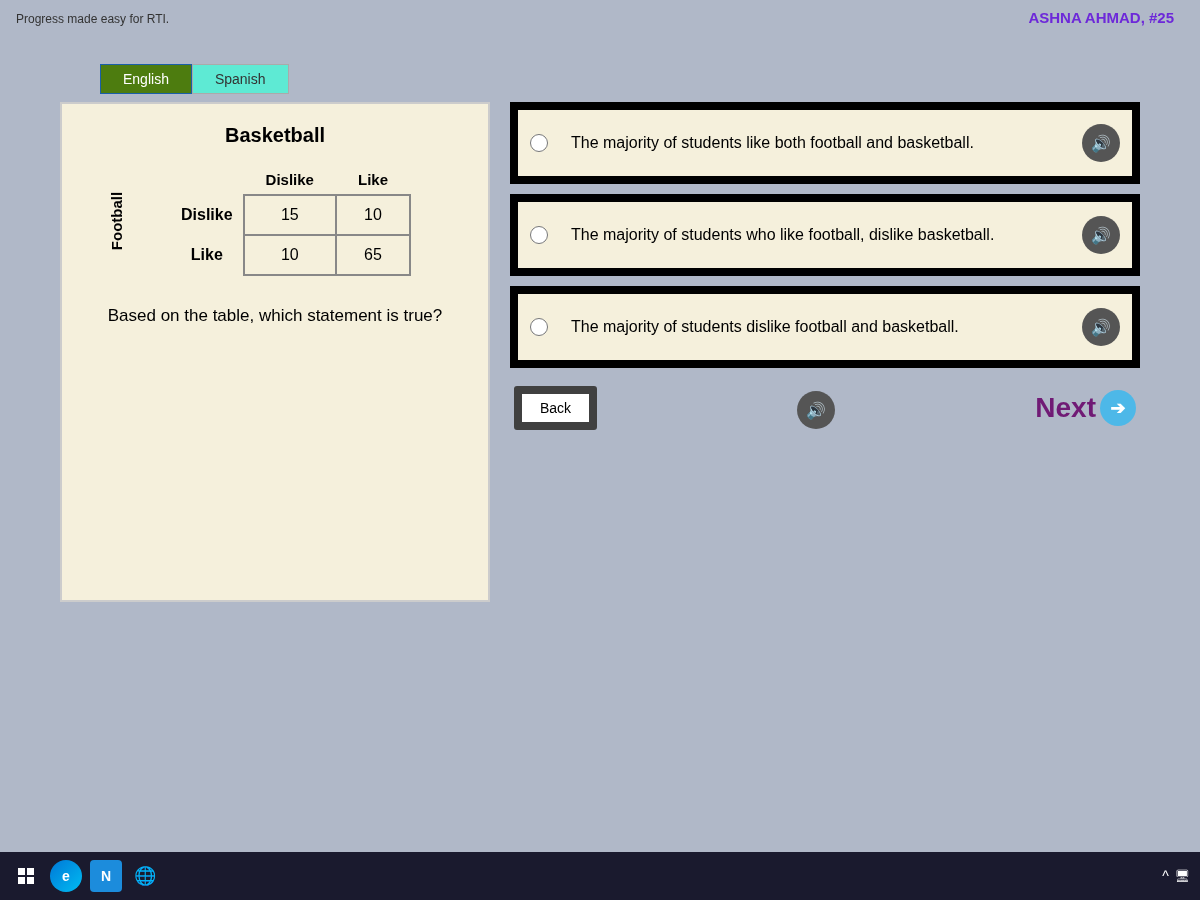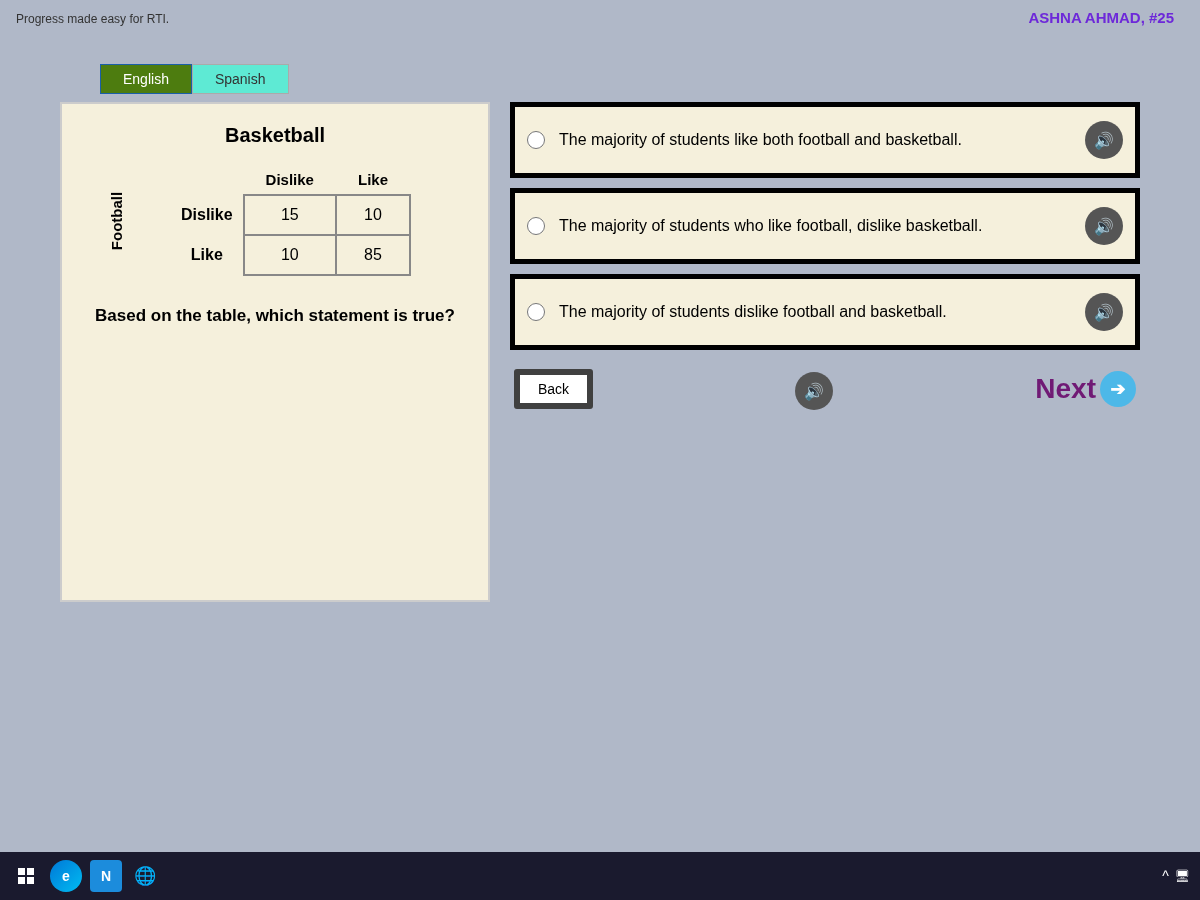--- a/index.html
+++ b/index.html
@@ -131,39 +131,38 @@
       font-size: 15px;
       text-align: right;
       padding-right: 10px !important;
     }
 
     .question-text {
       margin-top: 28px;
       font-size: 17px;
       text-align: center;
       line-height: 1.4;
-      font-weight: bold;
     }
 
     
     .right-panel {
       flex: 1;
       display: flex;
       flex-direction: column;
       gap: 10px;
       padding-top: 0;
     }
 
     .answer-option {
       display: flex;
       align-items: center;
       background: #f5f0dc;
-      border: 5px solid #000000;
+      border: 8px solid #000000;
       padding: 14px 12px;
-      gap: 14px;
+      gap: 23px;
       cursor: pointer;
     }
 
     .answer-option input[type="radio"] {
       width: 18px;
       height: 18px;
       flex-shrink: 0;
       cursor: pointer;
       accent-color: #333;
     }
@@ -192,21 +191,21 @@
     .bottom-controls {
       display: flex;
       align-items: center;
       justify-content: space-between;
       margin-top: 8px;
       padding: 0 4px;
     }
 
     .back-btn {
       background: white;
-      border: 6px solid #404040;
+      border: 8px solid #404040;
       padding: 6px 18px;
       font-size: 14px;
       cursor: pointer;
       border-radius: 3px;
     }
 
     .next-btn {
       font-size: 28px;
       font-weight: bold;
       color: #4db8e8;
@@ -328,21 +327,21 @@
         </thead>
         <tbody>
           <tr>
             <td class="row-label">Dislike</td>
             <td>15</td>
             <td>10</td>
           </tr>
           <tr>
             <td class="row-label">Like</td>
             <td>10</td>
-            <td>85</td>
+            <td>65</td>
           </tr>
         </tbody>
       </table>
     </div>
 
     <div class="question-text">Based on the table, which statement is true?</div>
   </div>
 
   <div class="right-panel">
 

